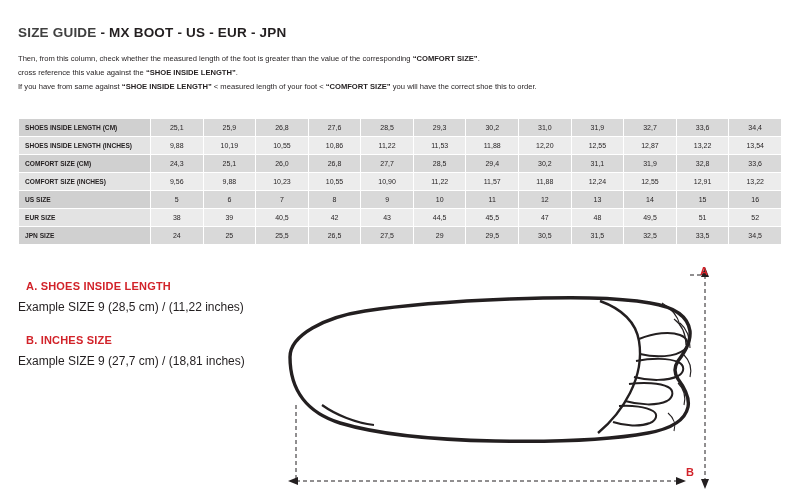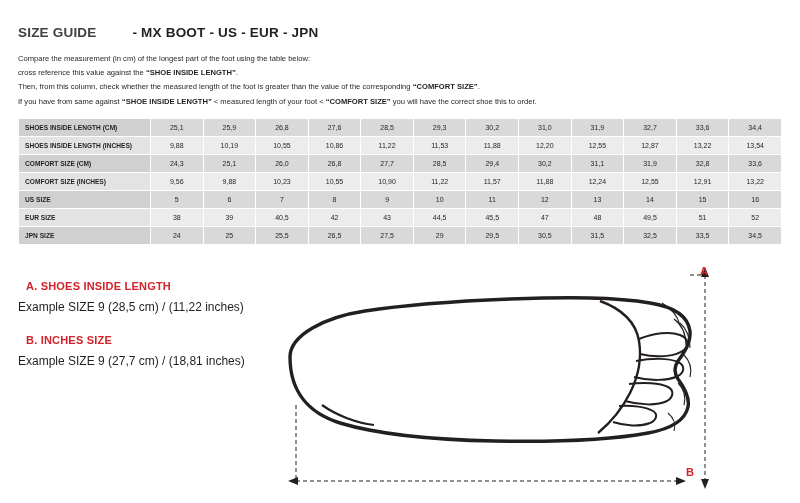--- a/index.html
+++ b/index.html
@@ -20,21 +20,21 @@
   
   .title {
     position: absolute;
     left: 18px; top: 25px;
     font-size: 13.5px;
     font-weight: bold;
     letter-spacing: 0.2px;
     white-space: nowrap;
   }
   .title .red { color: #404040; }
-  .title .blk { color: #231f20; margin-left: 32px; }
+  .title .blk { color: #231f20; }
 
   
   .intro {
     position: absolute;
     left: 18px; top: 52px;
     width: 600px;
     font-size: 7.6px;
     line-height: 14.2px;
     color: #231f20;
   }
@@ -115,27 +115,24 @@
 <body>
 
 <div id="page">
 
   <div class="title">
     <span class="red">SIZE GUIDE</span><span class="blk"> - MX BOOT - US - EUR - JPN</span>
   </div>
 
   <div class="intro">
     <div>
-      <span>Compare the measurement (in cm) of the longest part of the foot using the table below:</span>
+      <span>Then, from this column, check whether the measured length of the foot is greater than the value of the corresponding </span><b>“COMFORT SIZE”</b><span>.</span>
     </div>
     <div>
       <span>cross reference this value against the </span><b>“SHOE INSIDE LENGTH”</b><span>.</span>
-    </div>
-    <div>
-      <span>Then, from this column, check whether the measured length of the foot is greater than the value of the corresponding </span><b>“COMFORT SIZE”</b><span>.</span>
     </div>
     <div>
       <span>If you have from same against </span><b>“SHOE INSIDE LENGTH”</b><span> &lt;  measured length of your foot  &lt;  </span><b>“COMFORT SIZE”</b><span> you will have the correct shoe this to order.</span>
     </div>
   </div>
 
   <div class="table-wrap">
     <table class="size-table">
       <tbody>
         <tr class="shade-a">

